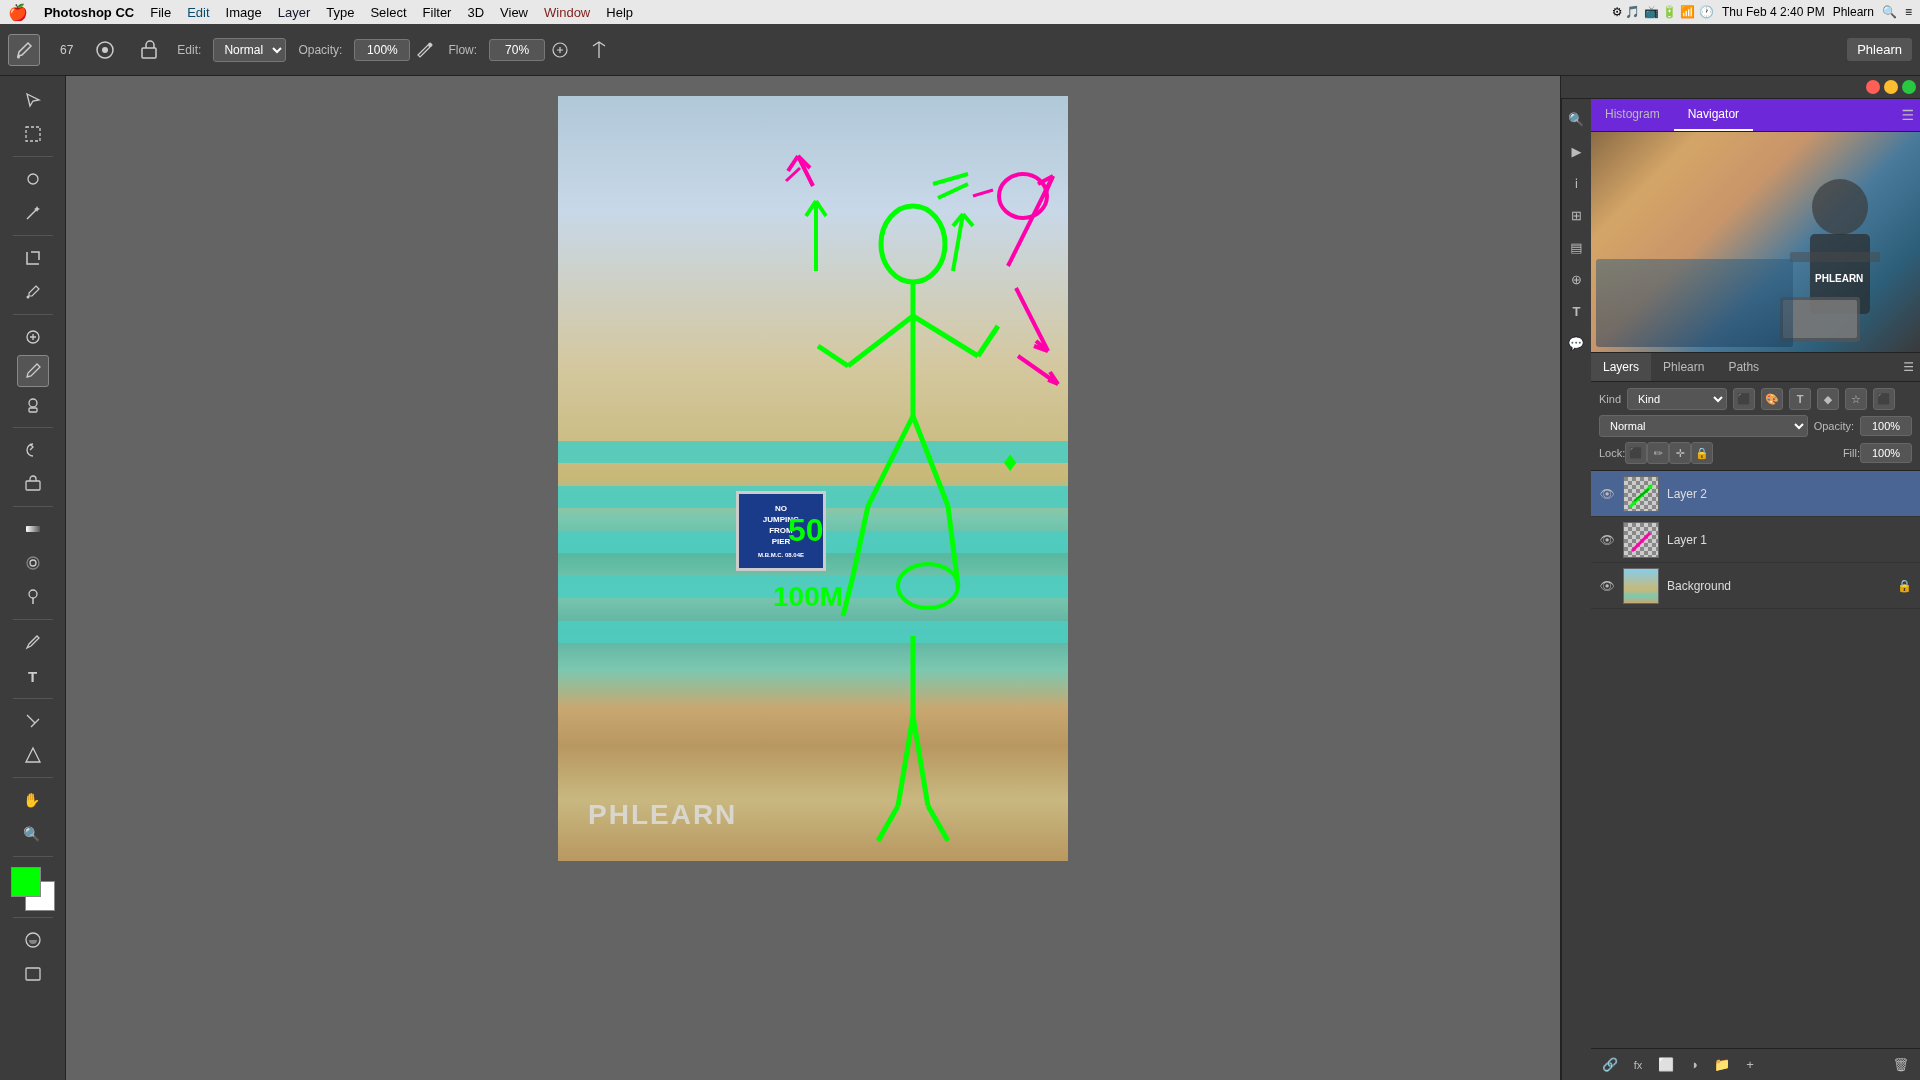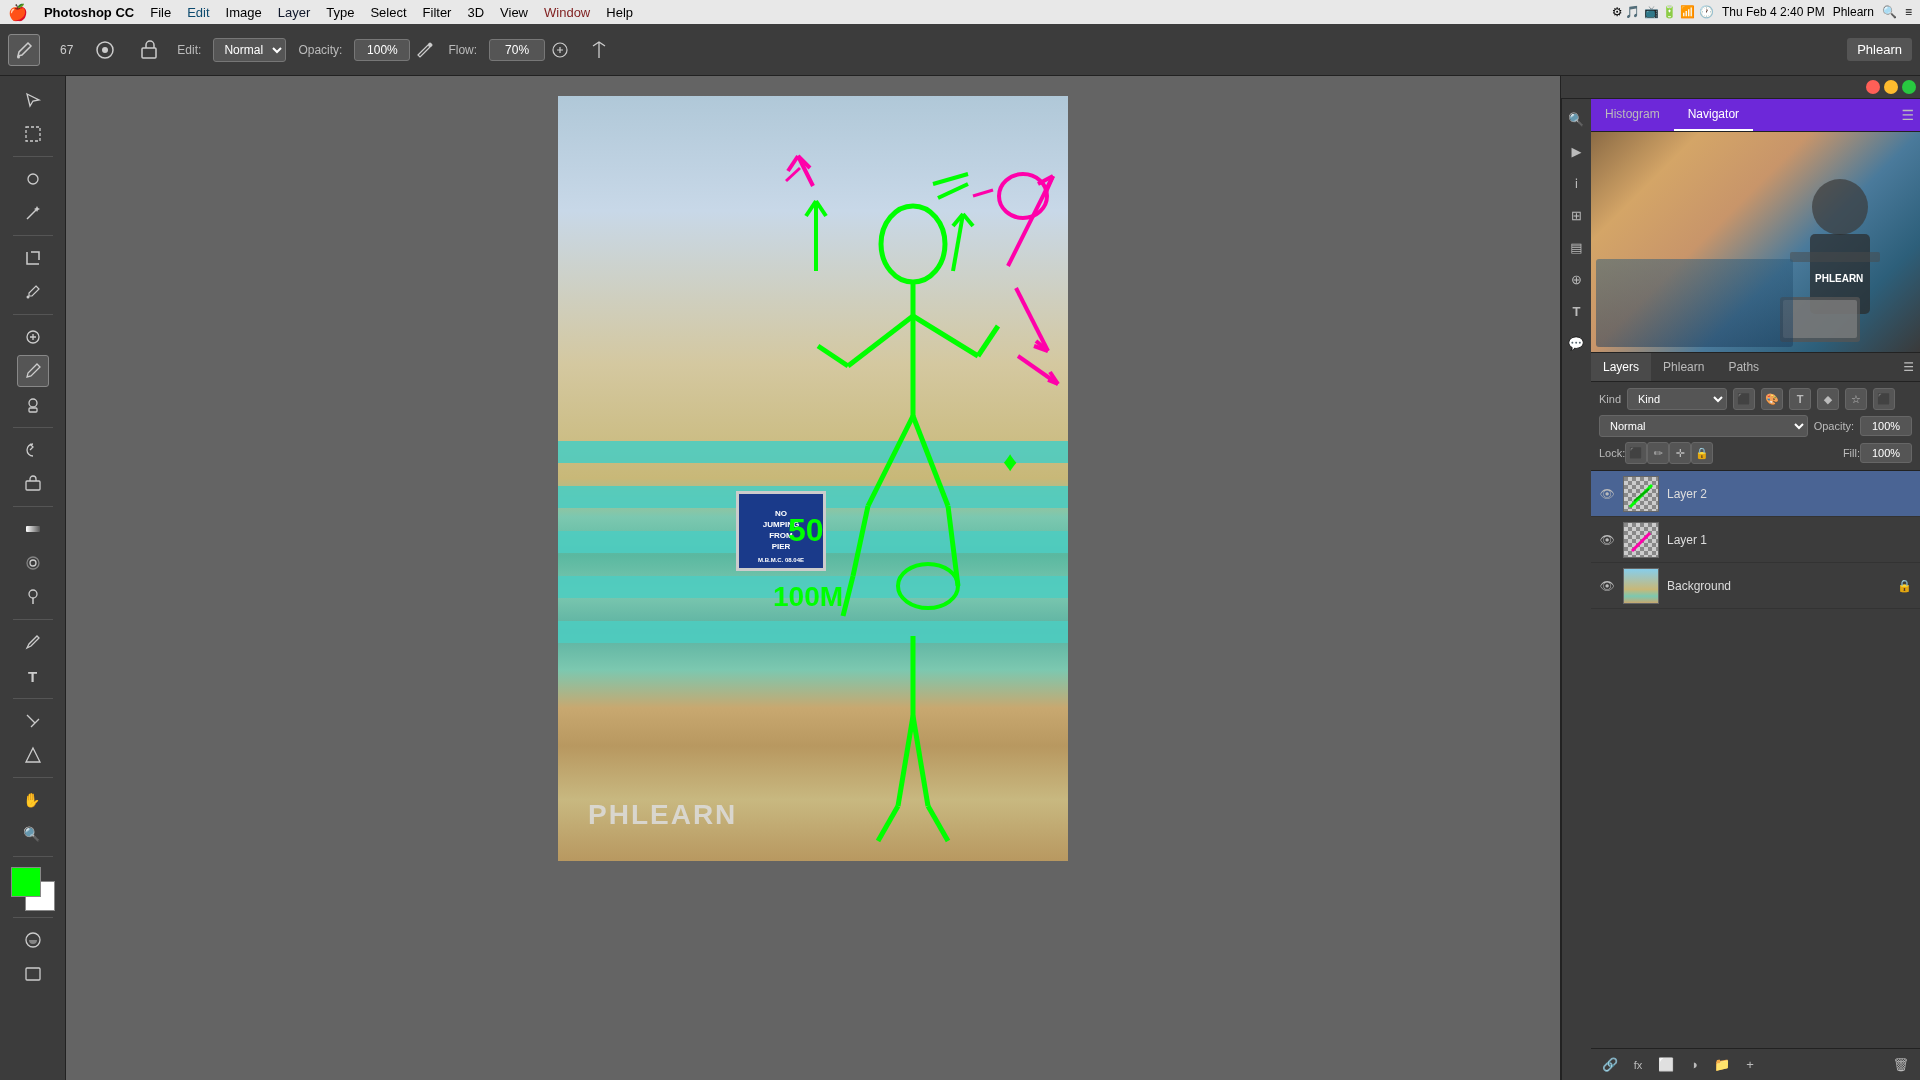--- a/index.html
+++ b/index.html
@@ -217,21 +217,21 @@
       position: absolute;
       top: 395px;
       left: 178px;
       width: 90px;
       height: 80px;
       background: #1a3a8a;
       border: 3px solid #ccc;
       display: flex;
       flex-direction: column;
       align-items: center;
-      justify-content: flex-end;
+      justify-content: center;
       color: #fff;
       font-size: 9px;
       font-weight: bold;
       text-align: center;
       line-height: 1.3;
     }
 
     
     #right-panel {
       width: 360px;

